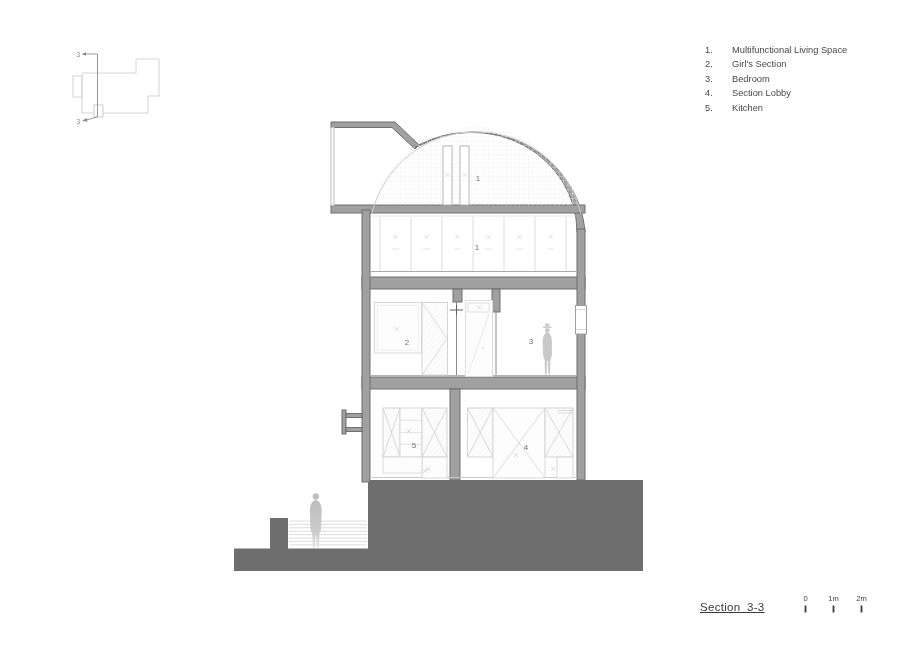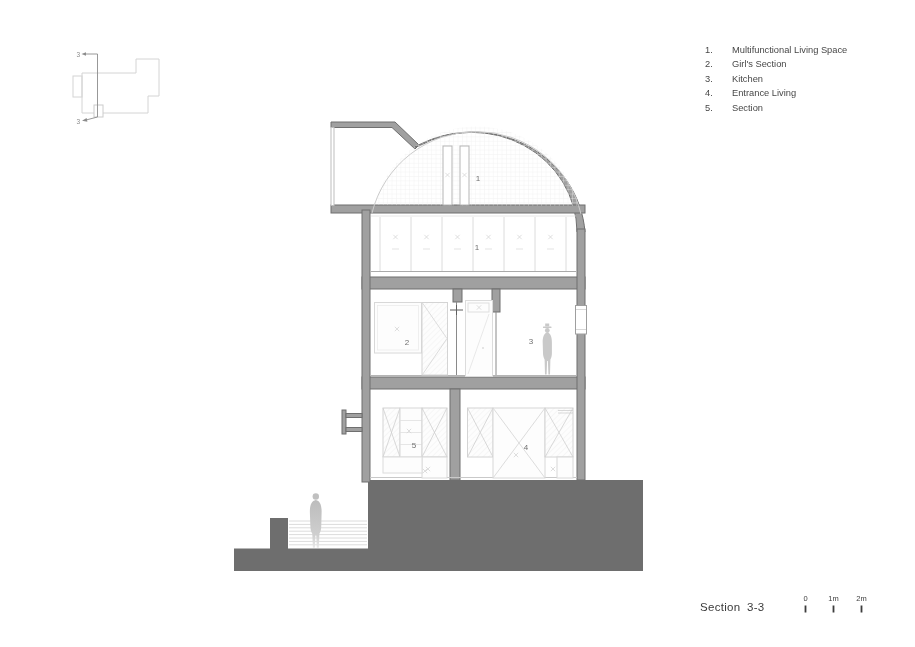--- a/index.html
+++ b/index.html
@@ -3,21 +3,21 @@
 <meta charset="utf-8">
 <style>
   html,body{margin:0;padding:0;background:#ffffff;}
   .canvas{position:relative;width:915px;height:647px;background:#fff;overflow:hidden;
           font-family:"Liberation Sans", sans-serif;}
   .drawing{position:absolute;left:0;top:0;}
   .legend{position:absolute;left:705px;top:43px;font-size:9.3px;color:#474747;}
   .legend-row{display:flex;line-height:14.4px;}
   .legend-num{width:27px;}
   .sheet-title{position:absolute;left:700px;top:601px;font-size:11.5px;color:#3a3a3a;
-               letter-spacing:0.3px;word-spacing:3px;}
+               letter-spacing:0.3px;word-spacing:3px;text-decoration:underline;}
 </style>
 </head>
 <body>
 
 <div class="canvas">
 
 <svg class="drawing" width="915" height="647" viewBox="0 0 915 647">
   <defs>
     <pattern id="grid" width="4.4" height="4.4" patternUnits="userSpaceOnUse">
       <path d="M4.4,0 L0,0 L0,4.4" fill="none" stroke="#ededed" stroke-width="0.7"></path>
@@ -210,27 +210,27 @@
   <div class="legend-row">
     <span class="legend-num">1.</span>
     <span>Multifunctional Living Space</span>
   </div>
   <div class="legend-row">
     <span class="legend-num">2.</span>
     <span>Girl's Section</span>
   </div>
   <div class="legend-row">
     <span class="legend-num">3.</span>
+    <span>Bedroom</span>
+  </div>
+  <div class="legend-row">
+    <span class="legend-num">4.</span>
+    <span>Section Lobby</span>
+  </div>
+  <div class="legend-row">
+    <span class="legend-num">5.</span>
     <span>Kitchen</span>
   </div>
-  <div class="legend-row">
-    <span class="legend-num">4.</span>
-    <span>Entrance Living</span>
-  </div>
-  <div class="legend-row">
-    <span class="legend-num">5.</span>
-    <span>Section</span>
-  </div>
 </div>
 
 <div class="sheet-title">Section 3-3</div>
 
 </div>
 
 </body></html>

